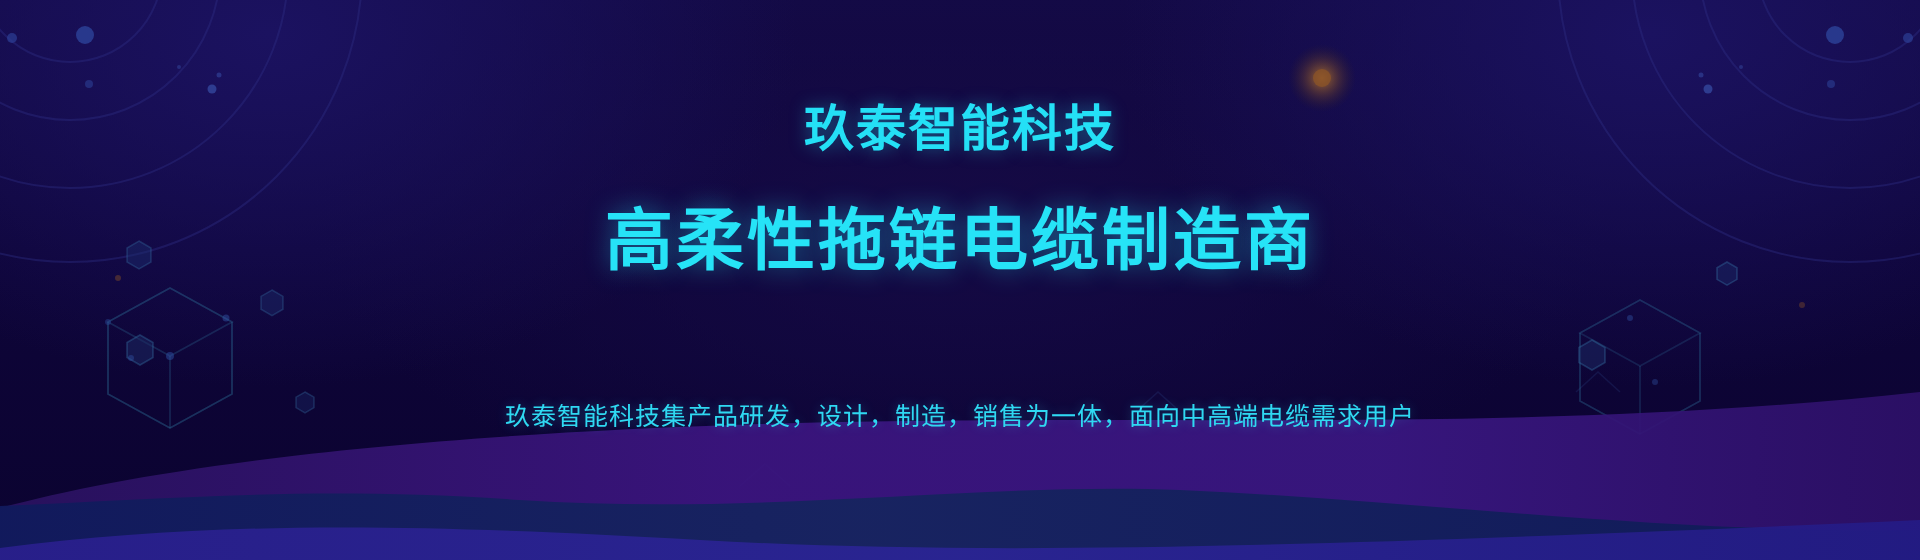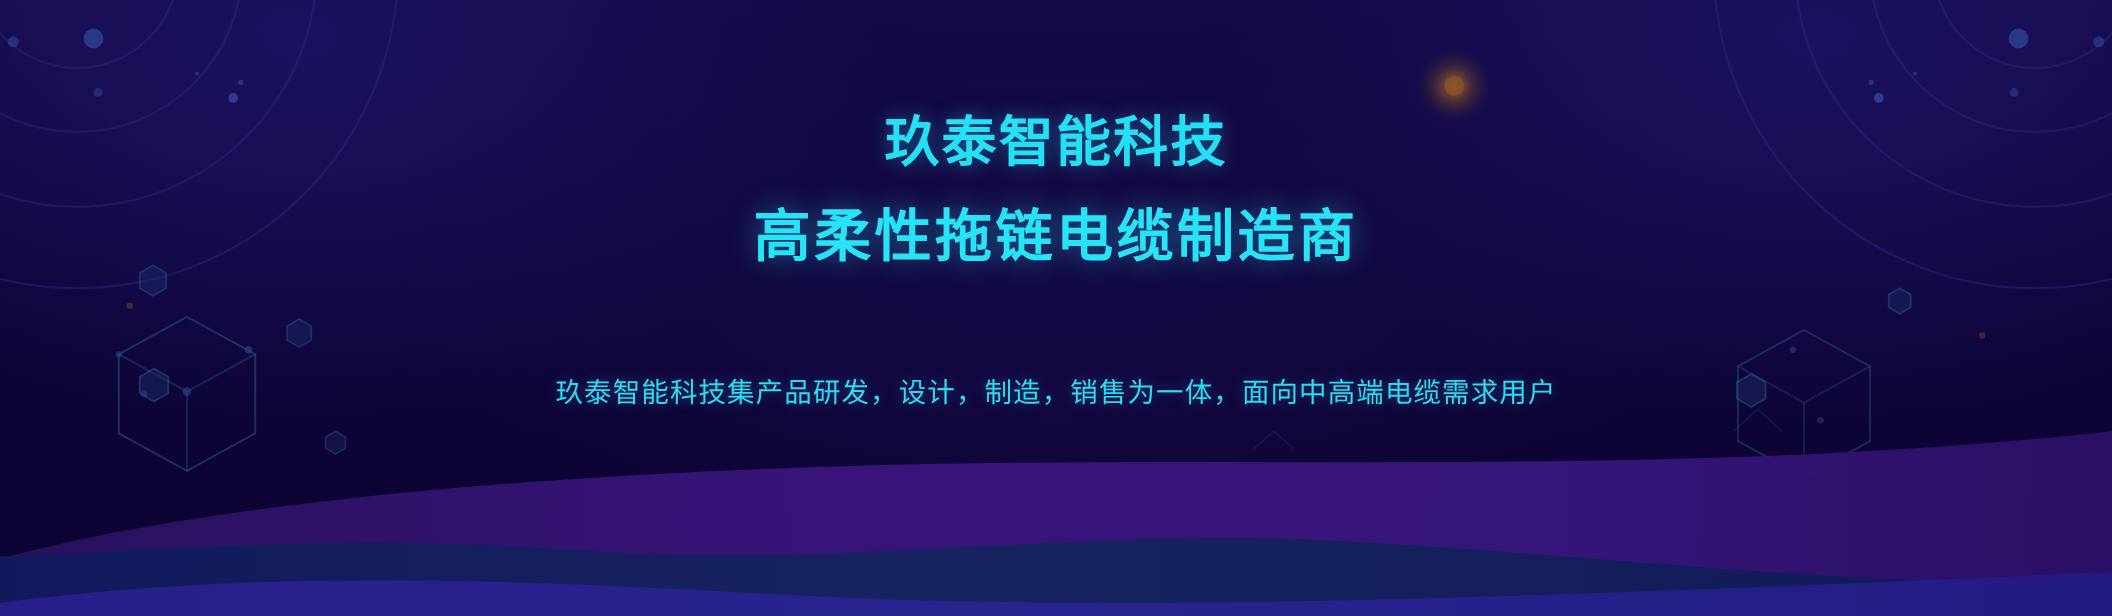--- a/index.html
+++ b/index.html
@@ -36,36 +36,37 @@
   .content {
     position: absolute;
     left: 0;
     top: 0;
     width: 1920px;
     height: 560px;
     display: flex;
     flex-direction: column;
     align-items: center;
     z-index: 5;
+    gap: 16px;
   }
 
   .eyebrow {
     margin-top: 104px;
     font-size: 50px;
     line-height: 1;
     font-weight: 700;
     letter-spacing: 2px;
     color: #24e0f6;
     text-shadow: 0 0 18px rgba(36,224,246,0.38);
     white-space: nowrap;
   }
 
   .headline {
     margin-top: 36px;
-    font-size: 52px;
+    font-size: 68px;
     line-height: 1;
     font-weight: 700;
     letter-spacing: 3px;
     color: #26e3f7;
     text-shadow: 0 0 26px rgba(38,227,247,0.42);
     white-space: nowrap;
   }
 
   .subline {
     margin-top: 68px;

